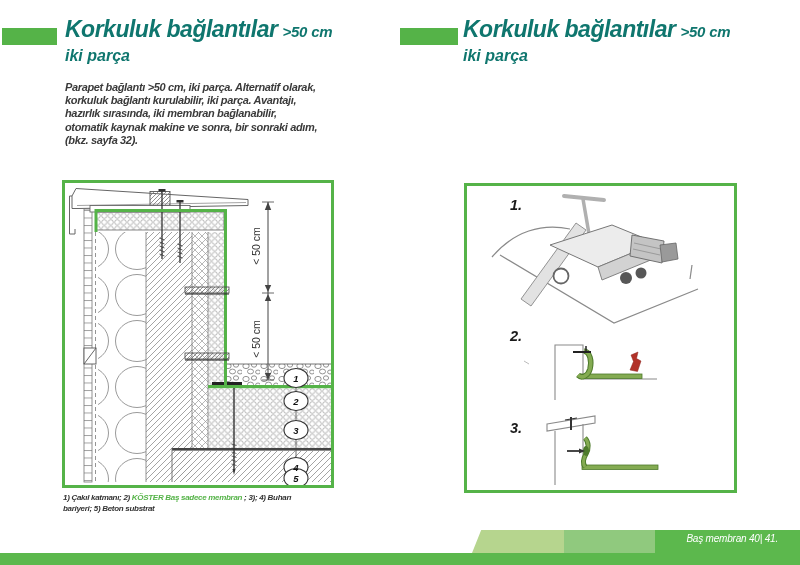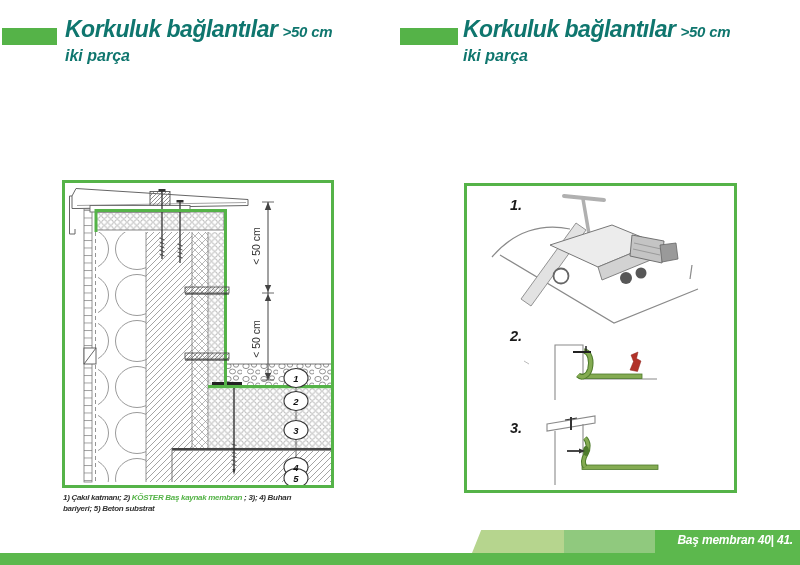--- a/index.html
+++ b/index.html
@@ -29,38 +29,43 @@
     position:absolute;left:63px;top:493px;width:300px;color:#333333;
     font-size:8px;font-weight:bold;font-style:italic;letter-spacing:-0.3px;line-height:10.5px;white-space:pre-line;
   }
   .caption .brand{color:#55b348;}
   .seg{position:absolute;top:530px;height:23px;}
   .seg-light{left:472px;width:92px;background:#b6d58e;clip-path:polygon(10% 0,100% 0,100% 100%,0 100%);}
   .seg-mid{left:564px;width:91px;background:#90c97e;}
   .seg-main{left:655px;width:145px;background:#5cb84d;}
   .footer-bar{position:absolute;left:0;top:553px;width:800px;height:12px;background:#5cb84d;}
   .footer-label{
-    position:absolute;right:7px;top:533px;color:#ffffff;font-size:12px;font-style:italic;
-    letter-spacing:-0.2px;z-index:3;font-weight:bold;
+    position:absolute;right:22px;top:533px;color:#ffffff;font-size:10px;font-style:italic;
+    letter-spacing:-0.2px;z-index:3;
   }
   svg text{font-family:"Liberation Sans", sans-serif;}
   .dim-label{font-size:10.5px;fill:#333;}
   .bubble-num{font-size:9.5px;font-weight:bold;font-style:italic;fill:#111;}
   .step-num{font-size:14.5px;font-weight:bold;font-style:italic;fill:#1a1a1a;}
 </style>
 </head>
 <body>
 
 <div class="page">
 
   <div class="bar bar-left"></div>
   <div class="col-header left">
     <div class="title-line"><span>Korkuluk bağlantılar</span><span class="title-suffix">&gt;50 cm</span></div>
     <div class="subtitle">iki parça</div>
   </div>
+  <div class="body-text left">Parapet bağlantı &gt;50 cm, iki parça. Alternatif olarak,
+korkuluk bağlantı kurulabilir, iki parça. Avantajı,
+hazırlık sırasında, iki membran bağlanabilir,
+otomatik kaynak makine ve sonra, bir sonraki adım,
+(bkz. sayfa 32).</div>
 
   <div class="figure fig-left">
     <svg width="272" height="308" viewBox="0 0 272 308">
       <defs>
         <clipPath id="lframe">
             <rect x="3" y="3" width="266" height="302"></rect>
           </clipPath>
         <pattern id="pDiag" patternUnits="userSpaceOnUse" width="6" height="6">
           <path d="M-1.5,7.5 L7.5,-1.5" stroke="#9a9a9a" stroke-width="0.9" fill="none"></path>
         </pattern>
@@ -172,21 +177,21 @@
           <text class="bubble-num" x="234" y="253.5" text-anchor="middle">3</text>
           <text class="bubble-num" x="234" y="290.5" text-anchor="middle">4</text>
           <text class="bubble-num" x="234" y="301.5" text-anchor="middle">5</text>
         </g>
       </g>
 
       <rect x="1.5" y="1.5" width="269" height="305" fill="none" stroke="#55b348" stroke-width="3"></rect>
     </svg>
   </div>
 
-  <div class="caption"><span>1) Çakıl katmanı; 2) </span><span class="brand">KÖSTER Baş kaynak membran</span><span> ; 3); 4) Buharı
+  <div class="caption"><span>1) Çakıl katmanı; 2) </span><span class="brand">KÖSTER Baş sadece membran</span><span> ; 3); 4) Buharı
 bariyeri; 5) Beton substrat</span></div>
 
   <div class="bar bar-right"></div>
   <div class="col-header right">
     <div class="title-line"><span>Korkuluk bağlantılar</span><span class="title-suffix">&gt;50 cm</span></div>
     <div class="subtitle">iki parça</div>
   </div>
 
   <div class="figure fig-right">
     <svg width="273" height="310" viewBox="0 0 273 310">

